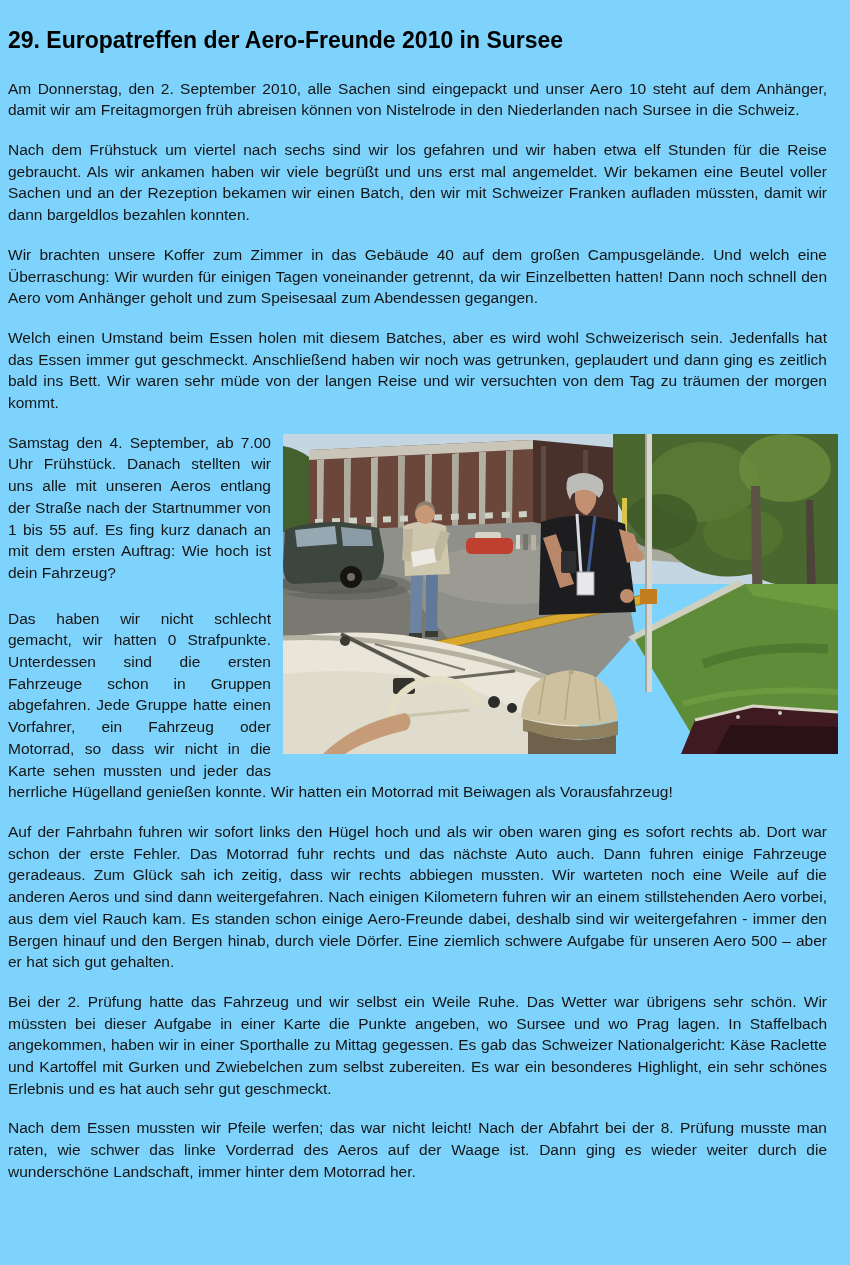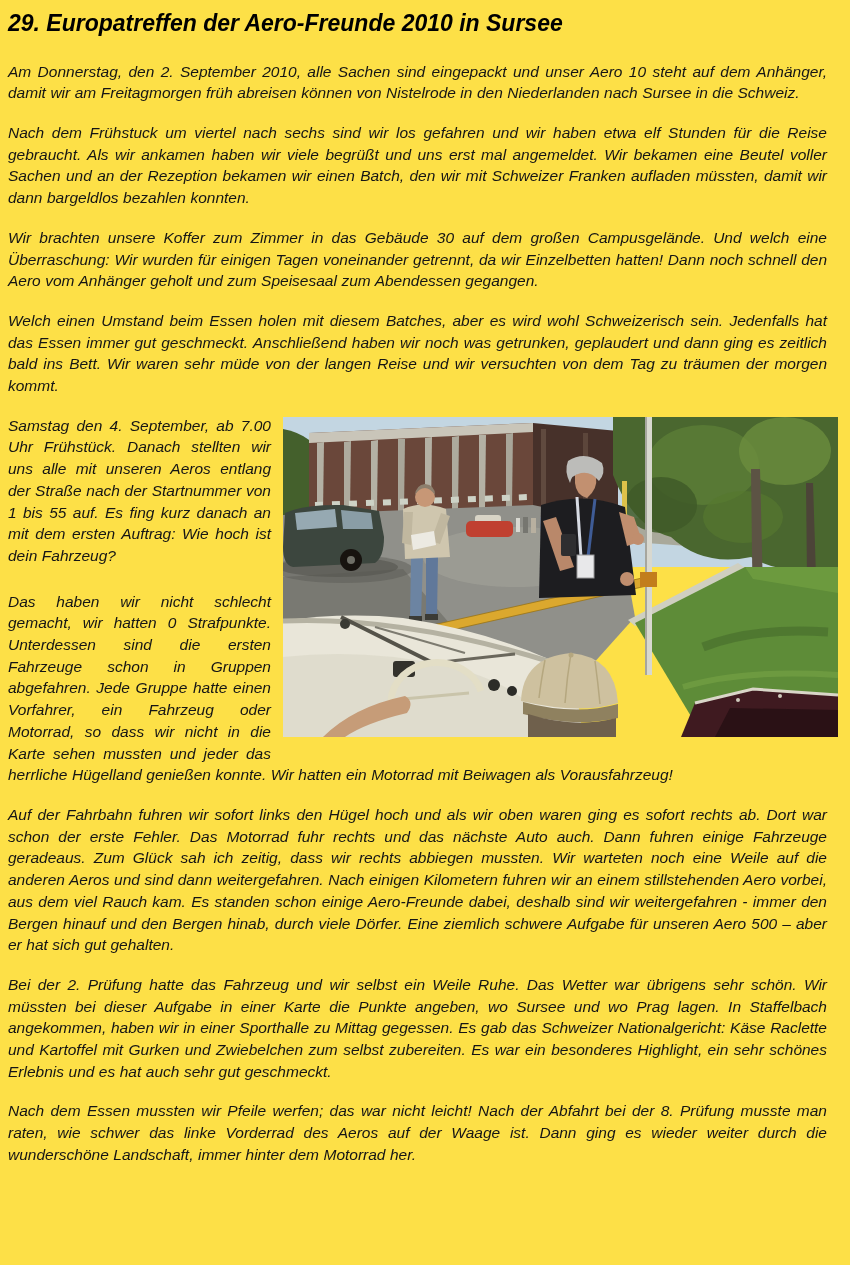--- a/index.html
+++ b/index.html
@@ -5,24 +5,23 @@
   html,body{margin:0;padding:0;background:#ffffff;}
   body{
     width:850px;height:1265px;
     color:#151515;
     font-family:"Liberation Sans","DejaVu Sans",sans-serif;
     -webkit-font-smoothing:antialiased;
   }
   .page{
     box-sizing:border-box;
     width:850px;height:1265px;
-    padding:6px 12px 0 8px;
+    padding:23px 12px 0 8px;
     overflow:hidden;
-    background:#fde047;
-    font-style:italic;
+    background:#7dd3fc;
   }
   h1.title{
     font-size:23px;
     font-weight:bold;
     line-height:1.2;
     margin:4px 0 23px 0;
     color:#000;
   }
   p.para{
     font-size:15.5px;
@@ -44,21 +43,21 @@
 </style>
 </head>
 <body>
 
 <main class="page">
 
   <h1 class="title">29. Europatreffen der Aero-Freunde 2010 in Sursee</h1>
 
   <p class="para">Am Donnerstag, den 2. September 2010, alle Sachen sind eingepackt und unser Aero 10 steht auf dem Anhänger, damit wir am Freitagmorgen früh abreisen können von Nistelrode in den Nieder­landen nach Sursee in die Schweiz.</p>
   <p class="para">Nach dem Frühstuck um viertel nach sechs sind wir los gefahren und wir haben etwa elf Stunden für die Reise gebraucht. Als wir ankamen haben wir viele begrüßt und uns erst mal angemeldet. Wir bekamen eine Beutel voller Sachen und an der Rezeption bekamen wir einen Batch, den wir mit Schweizer Franken aufladen müssten, damit wir dann bargeldlos bezahlen konnten.</p>
-  <p class="para">Wir brachten unsere Koffer zum Zimmer in das Gebäude 30 auf dem großen Campusgelände. Und welch eine Überraschung: Wir wurden für einigen Tagen voneinander getrennt, da wir Einzelbetten hatten! Dann noch schnell den Aero vom Anhänger geholt und zum Speisesaal zum Abendessen gegangen.</p>
+  <p class="para">Wir brachten unsere Koffer zum Zimmer in das Gebäude 40 auf dem großen Campusgelände. Und welch eine Überraschung: Wir wurden für einigen Tagen voneinander getrennt, da wir Einzelbetten hatten! Dann noch schnell den Aero vom Anhänger geholt und zum Speisesaal zum Abendessen gegangen.</p>
   <p class="para">Welch einen Umstand beim Essen holen mit diesem Batches, aber es wird wohl Schweizerisch sein. Jedenfalls hat das Essen immer gut geschmeckt. Anschließend haben wir noch was getrunken, geplaudert und dann ging es zeitlich bald ins Bett. Wir waren sehr müde von der langen Reise und wir versuchten von dem Tag zu träumen der morgen kommt.</p>
 
   <figure class="photo">
     <svg viewBox="0 0 555 320" width="555" height="320" role="img" aria-label="Foto">
 
       <rect x="0" y="0" width="555" height="150" fill="#c3d6e2"></rect>
 
       <path d="M0,12 Q32,18 42,45 Q48,70 38,96 L0,102 Z" fill="#44602c"></path>
 
       <g>

